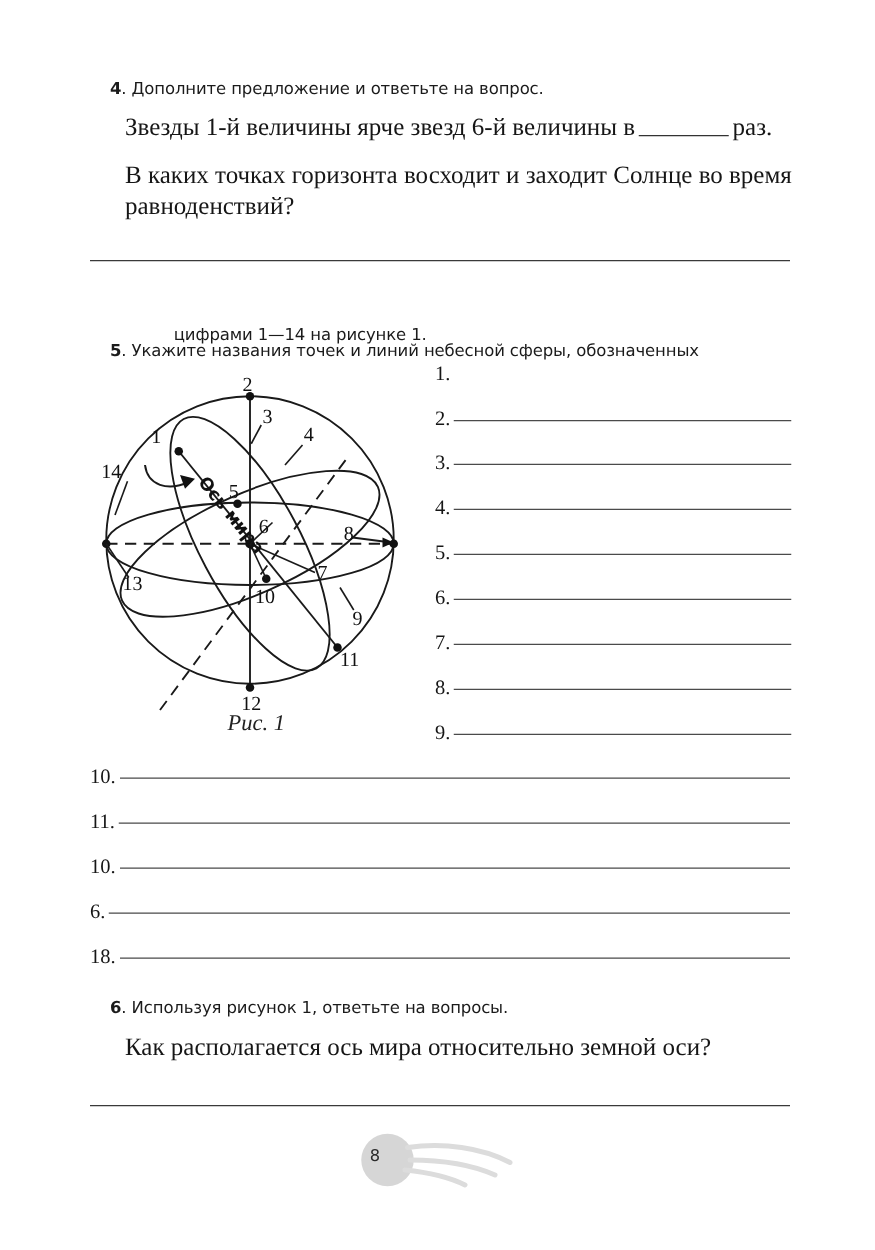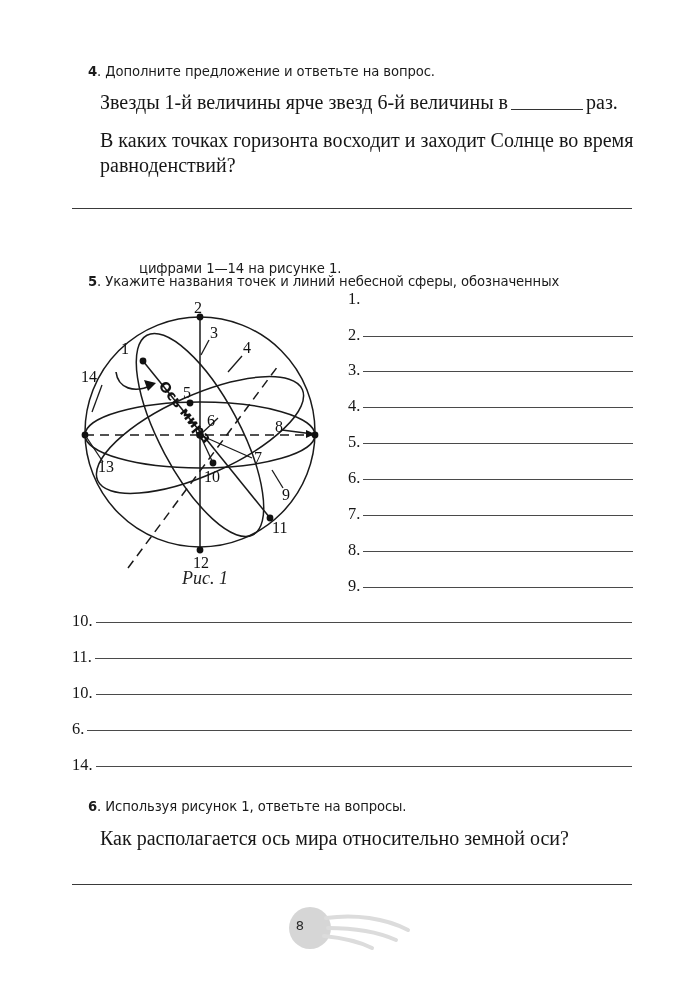--- a/index.html
+++ b/index.html
@@ -251,21 +251,21 @@
     </div>
     <div class="ans" style="left:72px; top:683px; width:560px;">
       <span class="lbl">10.</span>
       <span class="rule"></span>
     </div>
     <div class="ans" style="left:72px; top:719px; width:560px;">
       <span class="lbl">6.</span>
       <span class="rule"></span>
     </div>
     <div class="ans" style="left:72px; top:755px; width:560px;">
-      <span class="lbl">14.</span>
+      <span class="lbl">18.</span>
       <span class="rule"></span>
     </div>
   </div>
 
   <div class="task-head" style="left:88px; top:797px; width:540px;">
     <span class="num">6</span><span>.&nbsp;</span><span>Используя рисунок 1, ответьте на вопросы.</span>
   </div>
 
   <div class="body-par" style="left:100px; top:826px; width:540px;">
     <span>Как располагается ось мира относительно земной оси?</span>

